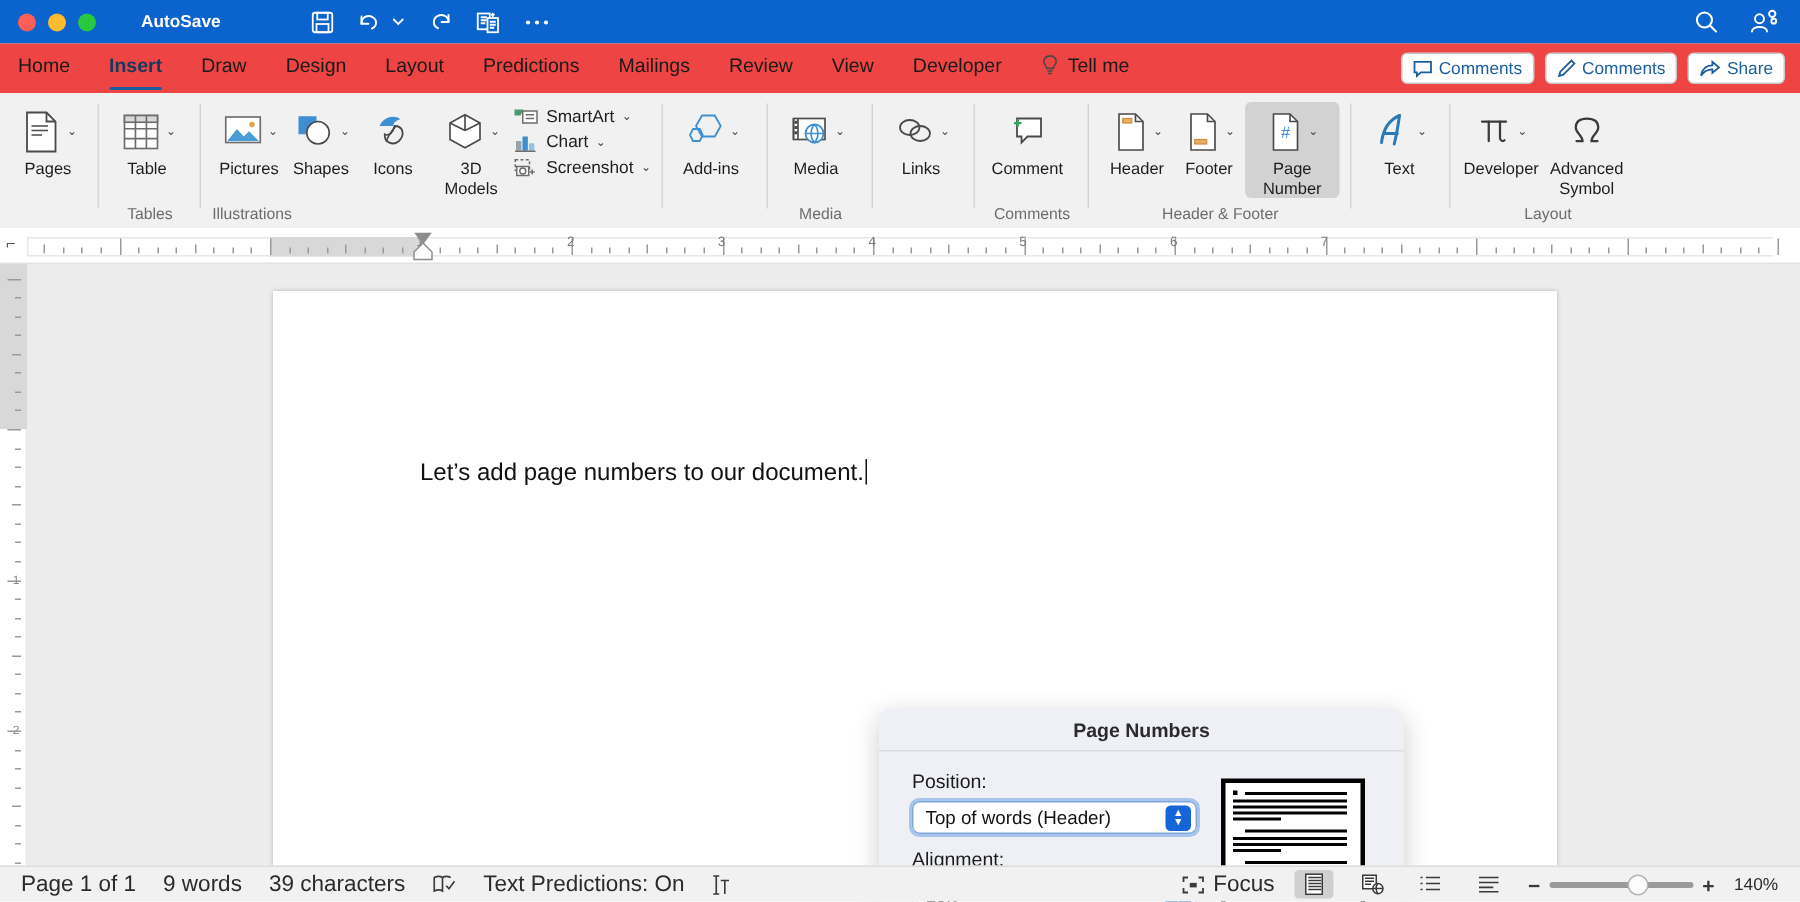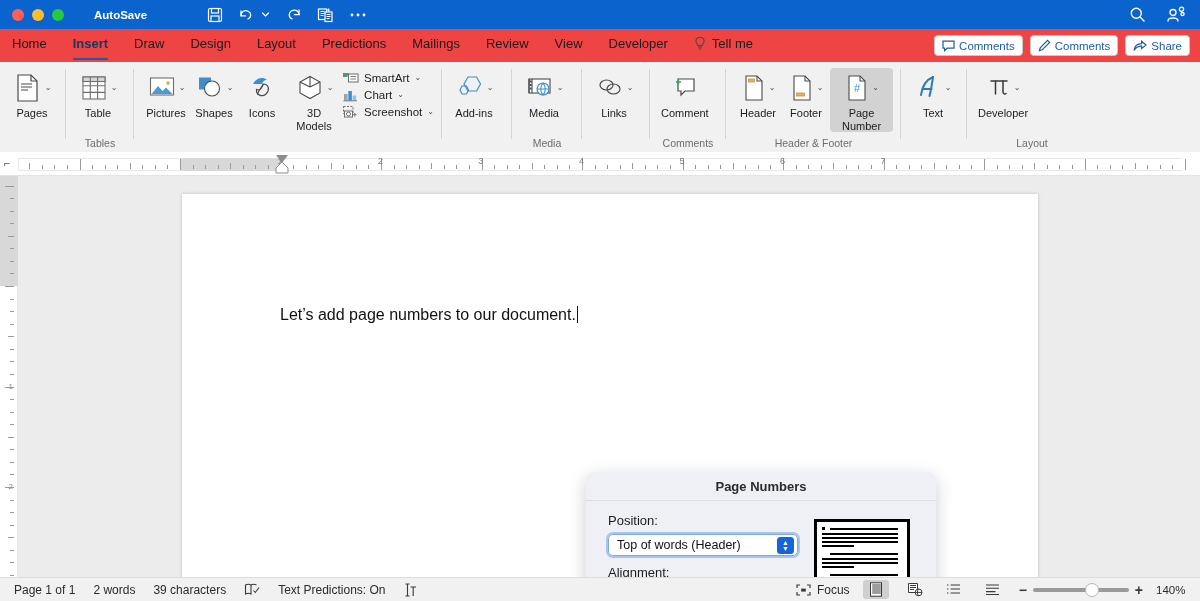--- a/index.html
+++ b/index.html
@@ -182,21 +182,21 @@
   }
   .pv-line { position: absolute; background: #000; height: 1.5px; }
   .pv-sq { position: absolute; width: 3px; height: 3px; background: #000; }
 
   
   .statusbar {
     position: absolute; top: 577px; left: 0; width: 1200px; height: 24px;
     background: #f1f1f1; border-top: 1px solid #dcdcdc;
     display: flex; align-items: center;
   }
-  .sb-item { font-size: 12px; color: #2b2b2b; margin-right: 18px; white-space: nowrap; }
+  .sb-item { font-size: 15px; color: #2b2b2b; margin-right: 18px; white-space: nowrap; }
   .sb-item:first-child { margin-left: 14px; }
   .sb-right { position: absolute; right: 10px; display: flex; align-items: center; gap: 13px; justify-content: center; }
   .sb-viewbtn {
     width: 26px; height: 19px; display: flex; align-items: center; justify-content: center;
     border-radius: 3px;
   }
   .sb-viewbtn.active { background: #cfcfcf; }
   .zoom-slider { display: flex; align-items: center; gap: 6px; }
   .zs-track { width: 96px; height: 4px; background: #9a9a9a; border-radius: 2px; position: relative; }
   .zs-knob {
@@ -480,20 +480,21 @@
                 <rect x="2.5" y="6" width="8" height="6" fill="#fff"></rect>
                 <circle cx="6.5" cy="9" r="2"></circle>
                 <path d="M12.8 8 v3.4 M11.1 9.7 h3.4"></path>
               </svg>
             </span>
             <span class="rstack-lbl">Screenshot</span>
             <span class="caret">⌄</span>
           </div>
         </div>
       </div>
+      <div class="rgroup-label" style="left:-120px">Illustrations</div>
     </div>
 
     <div class="rgroup sep" style="width:70px">
       <div class="rgroup-items">
         <div class="ritem">
           <div class="ritem-row">
             <span class="ritem-ico">
               <svg width="30" height="28" viewBox="0 0 30 28" fill="none" stroke="#3f8fd0" stroke-width="1.2">
                 <path d="M13 3 L21.5 3 L25.5 10 L21.5 17 L13 17 L9 10 Z"></path>
                 <path d="M7 12 L11.5 12 L13.5 16 L11.5 20 L7 20 L5 16 Z"></path>
@@ -636,20 +637,30 @@
             <span class="ritem-ico">
               <svg width="26" height="30" viewBox="0 0 26 30" fill="none" stroke="#3a3a3a" stroke-width="1.5" stroke-linecap="round">
                 <path d="M5 8 H21"></path>
                   <path d="M9.5 8 V21"></path>
                   <path d="M17 8 V19 C17 21 19 21.5 20 20.5"></path>
               </svg>
             </span>
             <span class="caret">⌄</span>
           </div>
           <span class="ritem-lbl">Developer</span>
+        </div>
+        <div class="ritem">
+          <div class="ritem-row">
+            <span class="ritem-ico">
+              <svg width="26" height="30" viewBox="0 0 26 30" fill="none" stroke="#3a3a3a" stroke-width="1.5" stroke-linecap="round">
+                <path d="M6 21 H10 C10 17 5.5 16 5.5 12 C5.5 8 8.5 6 13 6 C17.5 6 20.5 8 20.5 12 C20.5 16 16 17 16 21 H20"></path>
+              </svg>
+            </span>
+          </div>
+          <span class="ritem-lbl">Advanced Symbol</span>
         </div>
       </div>
       <div class="rgroup-label">Layout</div>
     </div>
   </div>
 
   <div class="ruler">
     <span class="ruler-tab-ind">⌐</span>
     <div class="ruler-white" style="left:18px;width:1164px"></div>
     <div class="ruler-gray" style="left:180px;width:102px"></div>
@@ -854,21 +865,21 @@
           <div class="pv-line" style="left:13px;top:74px;width:68px"></div>
 
         </div>
 
       </div>
     </div>
   </div>
 
   <div class="statusbar">
     <span class="sb-item">Page 1 of 1</span>
-    <span class="sb-item">2 words</span>
+    <span class="sb-item">9 words</span>
     <span class="sb-item">39 characters</span>
     <span class="sb-item">
       <svg width="16" height="13" viewBox="0 0 16 13" fill="none" stroke="#3a3a3a" stroke-width="1.1">
         <path d="M1.5 2 C3.5 1 5.5 1 7 2 V11 C5.5 10 3.5 10 1.5 11 Z"></path>
         <path d="M7 2 C8.5 1 10.5 1 12.5 2"></path>
         <path d="M9.5 7.5 L11.3 9.5 L15 4.5"></path>
       </svg>
     </span>
     <span class="sb-item">Text Predictions: On</span>
     <span class="sb-item">

